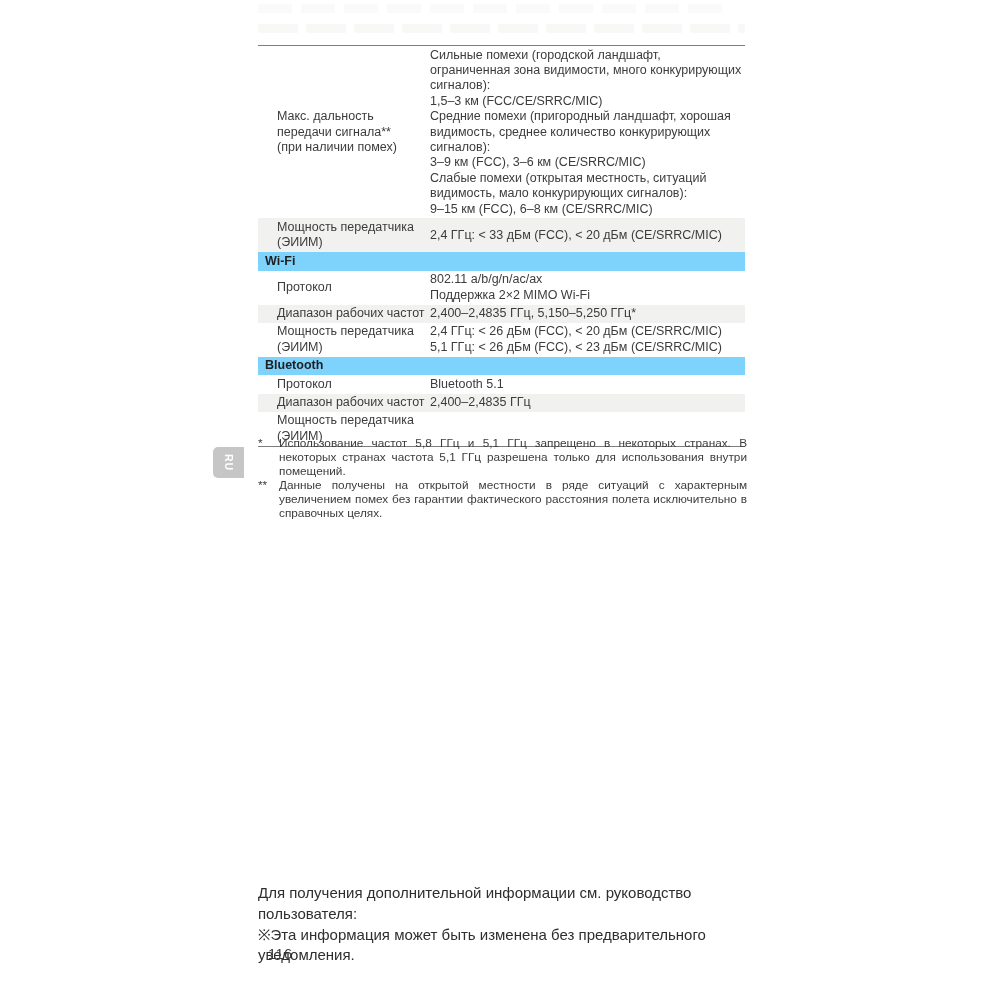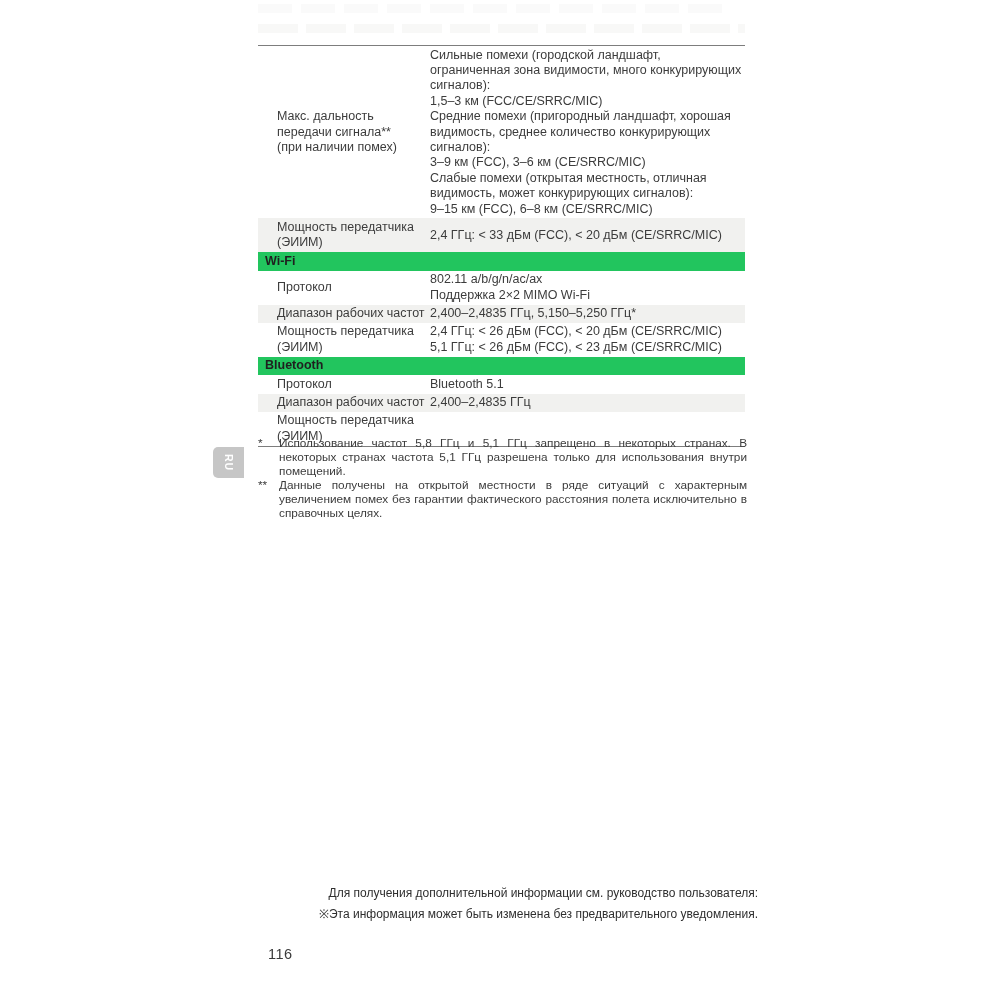--- a/index.html
+++ b/index.html
@@ -15,40 +15,40 @@
       background:repeating-linear-gradient(90deg,#f8f8f7 0 40px,#ffffff 40px 48px); }
 
   
   .spec-table { position:absolute; left:258px; top:45px; width:487px;
       border-top:1px solid #7d7d7d; border-bottom:1px solid #7d7d7d;
       font-size:12.5px; line-height:15.4px; color:#3c3c3c; }
   .row { display:flex; align-items:center; padding:1.5px 0; }
   .row.shaded { background:#f1f1ef; }
   .col-label { flex:0 0 160px; width:160px; padding-left:7px;margin-left:12px; }
   .col-value { flex:1; padding-right:2px; }
-  .section-header { background:#22c55e; font-weight:bold; color:#1f1f1f;
+  .section-header { background:#7dd3fc; font-weight:bold; color:#1f1f1f;
       padding:1.5px 0 1.5px 7px; }
 
   
   .footnotes { position:absolute; left:258px; top:437px; width:489px;
       font-size:11.8px; line-height:13.9px; color:#3c3c3c; }
   .fn { display:flex; }
   .fn-marker { flex:0 0 21px; }
   .fn-text { flex:1; text-align:justify; }
 
   
   .ru-tab { position:absolute; left:213px; top:447px; width:31px; height:31px;
       background:#c6c6c6; border-radius:5px 0 0 5px;
       display:flex; align-items:center; justify-content:center; }
   .ru-tab span { writing-mode:vertical-rl; color:#ffffff; font-size:10.5px;
       font-weight:bold; letter-spacing:1px; }
 
   
   .footer { position:absolute; left:258px; top:883px; width:500px;
-      font-size:12px; line-height:20.8px; color:#2e2e2e;text-align:right; }
+      font-size:15px; line-height:20.8px; color:#2e2e2e; }
   .footer .url { font-weight:bold; color:#1d1d1d; }
   .page-num { position:absolute; left:268px; top:946px; font-size:14.5px;
       color:#3a3a3a; letter-spacing:0.5px; }
 </style>
 </head>
 <body>
 
 <div class="sheet">
 
   <div class="ghost-line g1"></div>
@@ -59,21 +59,21 @@
     <div class="row">
       <div class="col-label">
         <div>Макс. дальность передачи сигнала**</div>
         <div>(при наличии помех)</div>
       </div>
       <div class="col-value">
         <div>Сильные помехи (городской ландшафт, ограниченная зона видимости, много конкурирующих сигналов):</div>
         <div>1,5–3 км (FCC/CE/SRRC/MIC)</div>
         <div>Средние помехи (пригородный ландшафт, хорошая видимость, среднее количество конкурирующих сигналов):</div>
         <div>3–9 км (FCC), 3–6 км (CE/SRRC/MIC)</div>
-        <div>Слабые помехи (открытая местность, отличная видимость, может конкурирующих сигналов):</div>
+        <div>Слабые помехи (открытая местность, ситуаций видимость, мало конкурирующих сигналов):</div>
         <div>9–15 км (FCC), 6–8 км (CE/SRRC/MIC)</div>
       </div>
     </div>
 
     <div class="row shaded">
       <div class="col-label">Мощность передатчика (ЭИИМ)</div>
       <div class="col-value">2,4 ГГц: &lt; 33 дБм (FCC), &lt; 20 дБм (CE/SRRC/MIC)</div>
     </div>
 
     <div class="section-header">Wi-Fi</div>

